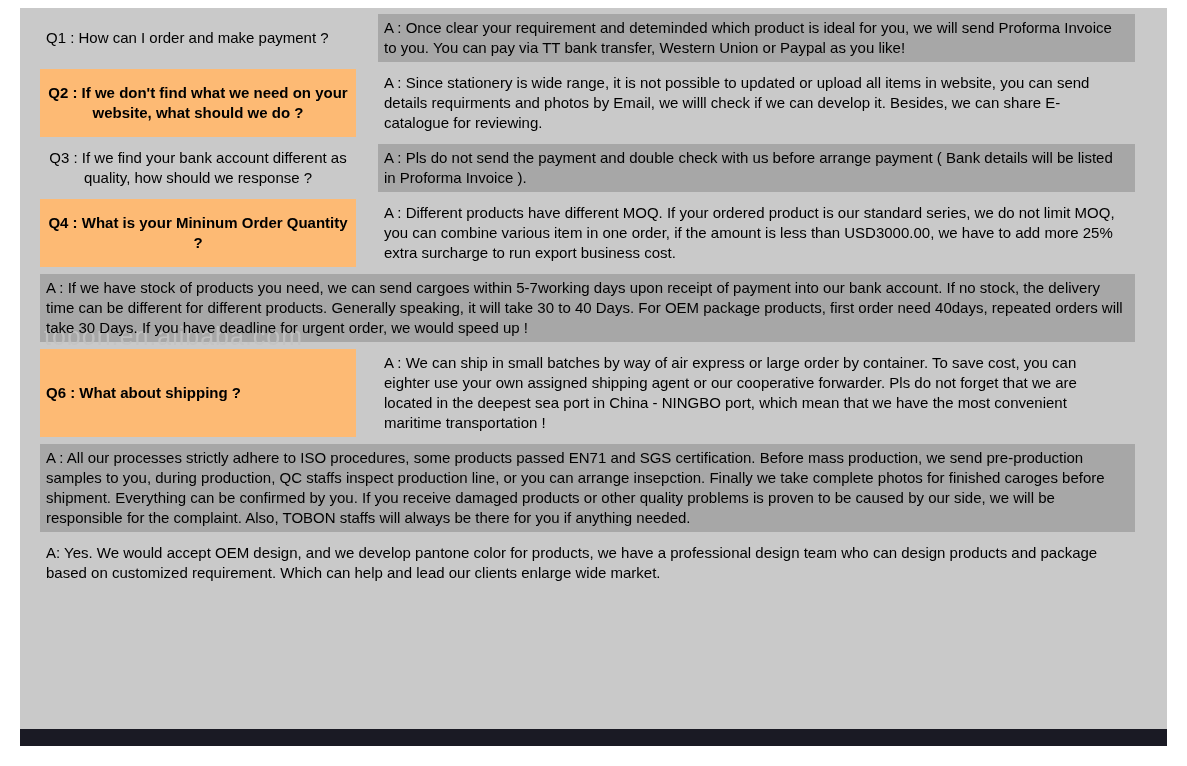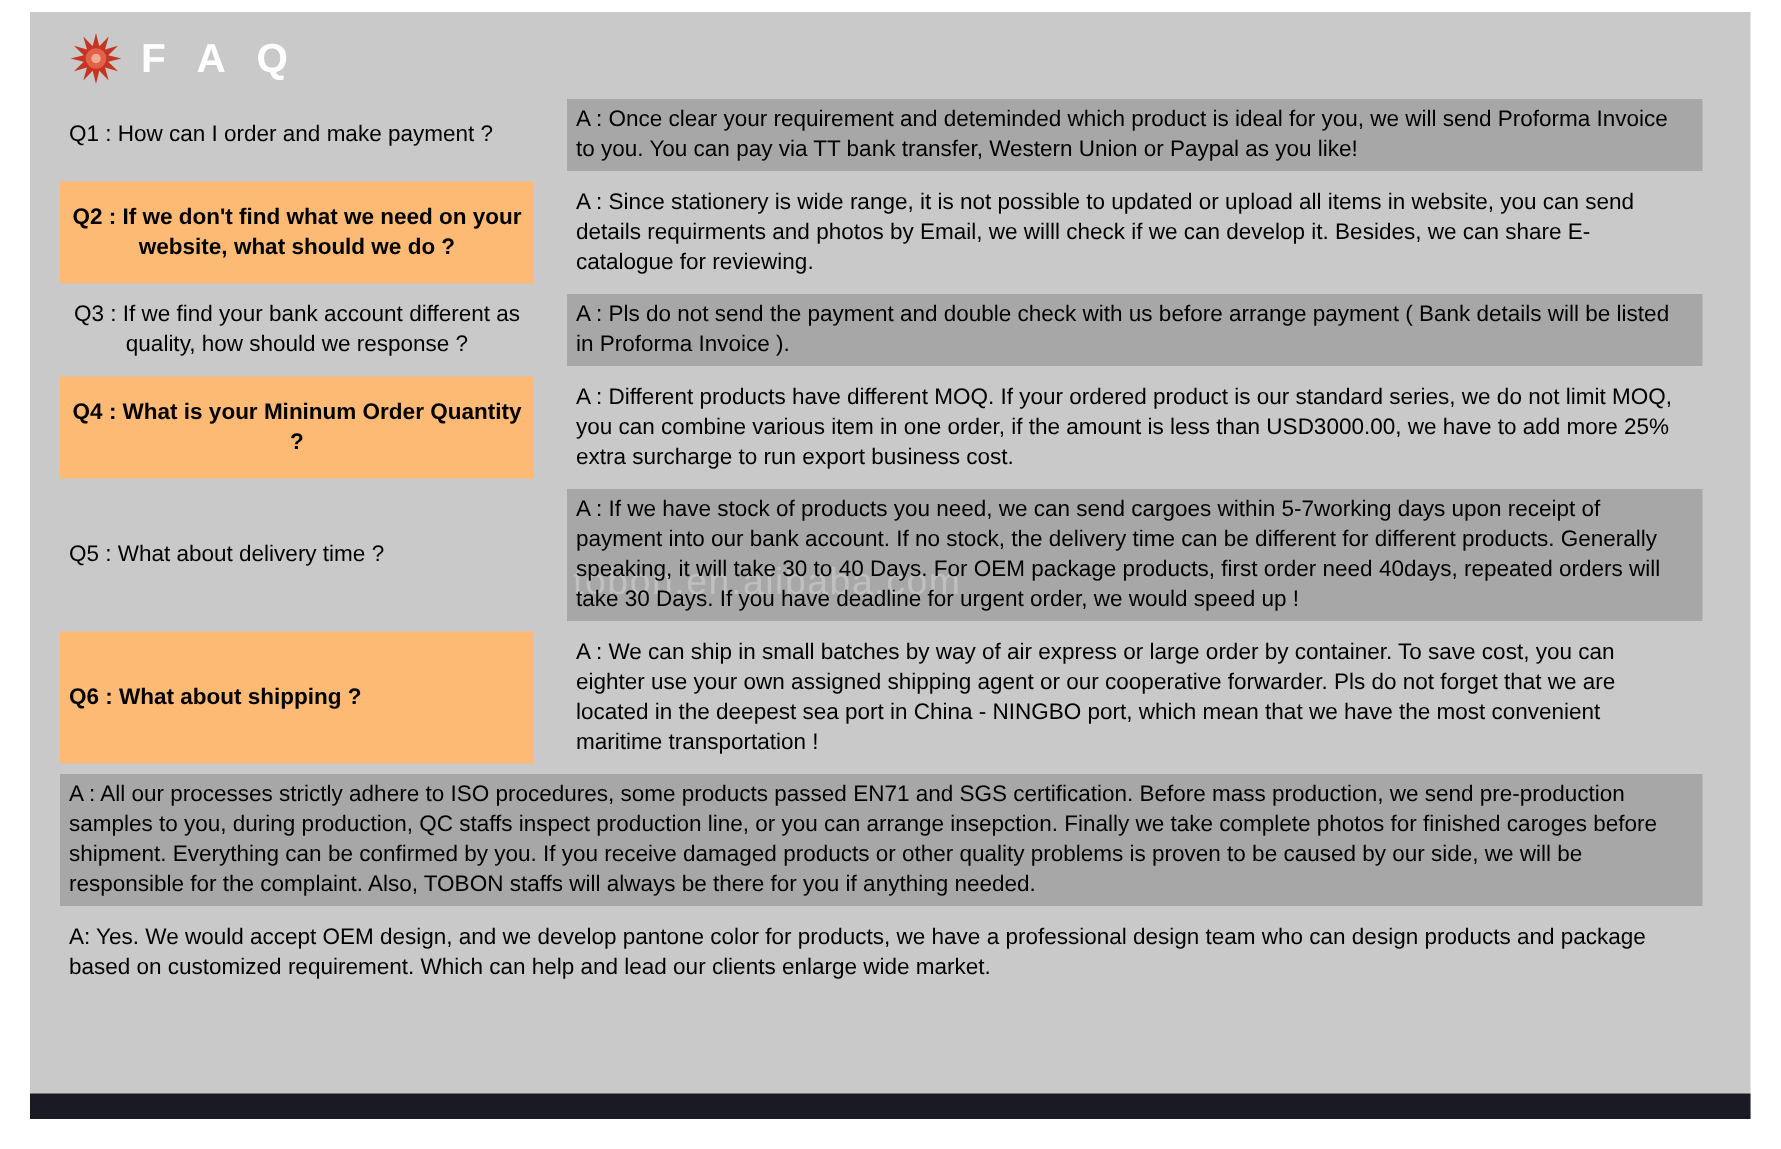--- a/index.html
+++ b/index.html
@@ -74,30 +74,20 @@
     left: 0; right: 0; bottom: 0;
     height: 17px;
     background: #1a1a24;
   }
 </style>
 </head>
 <body>
 
 <div class="canvas">
 
-  <div class="header">
-    <span class="sun">
-      <svg width="36" height="36" viewBox="0 0 34 34">
-        <polygon fill="#c53522" points="33,17 24.7,19.1 30.9,25 22.7,22.7 25,30.9 19.1,24.7 17,33 14.9,24.7 9,30.9 11.3,22.7 3.1,25 9.3,19.1 1,17 9.3,14.9 3.1,9 11.3,11.3 9,3.1 14.9,9.3 17,1 19.1,9.3 25,3.1 22.7,11.3 30.9,9 24.7,14.9"></polygon>
-        <circle cx="17" cy="17" r="6.5" fill="#e2614b"></circle>
-        <circle cx="17" cy="17" r="3" fill="#f2ab92"></circle>
-      </svg>
-    </span>
-    <span class="title">F A Q</span>
-  </div>
 
   <div class="rows">
 
     <div class="row">
       <div class="qcol plain">
         <span class="qtext">Q1 : How can I order and make payment ?</span>
       </div>
       <div class="acol boxed">
         <span class="atext">A : Once clear your requirement and deteminded which product is ideal for you, we will send Proforma Invoice to you. You can pay via TT bank transfer, Western Union or Paypal  as you like!</span>
       </div>
@@ -124,23 +114,20 @@
     <div class="row">
       <div class="qcol boxed">
         <span class="qtext">Q4 : What is your Mininum Order Quantity ?</span>
       </div>
       <div class="acol plain">
         <span class="atext">A : Different products have different MOQ. If your ordered product is our standard series, we do not limit MOQ, you can combine various item in one order, if the amount is less than USD3000.00, we have to add more 25% extra surcharge to run export business cost.</span>
       </div>
     </div>
 
     <div class="row">
-      <div class="qcol plain">
-        <span class="qtext">Q5 : What about delivery time ?</span>
-      </div>
       <div class="acol boxed">
         <span class="wm">tobon.en.alibaba.com</span>
         <span class="atext">A : If we have stock of products you need, we can send cargoes within 5-7working days upon receipt of payment into our bank account.  If no stock, the delivery time can be different for different products. Generally speaking, it will take 30 to 40 Days.  For OEM package products, first order need 40days, repeated orders will take 30 Days.  If you have deadline for urgent order, we would speed up !</span>
       </div>
     </div>
 
     <div class="row">
       <div class="qcol boxed">
         <span class="qtext">Q6 : What about shipping ?</span>
       </div>

